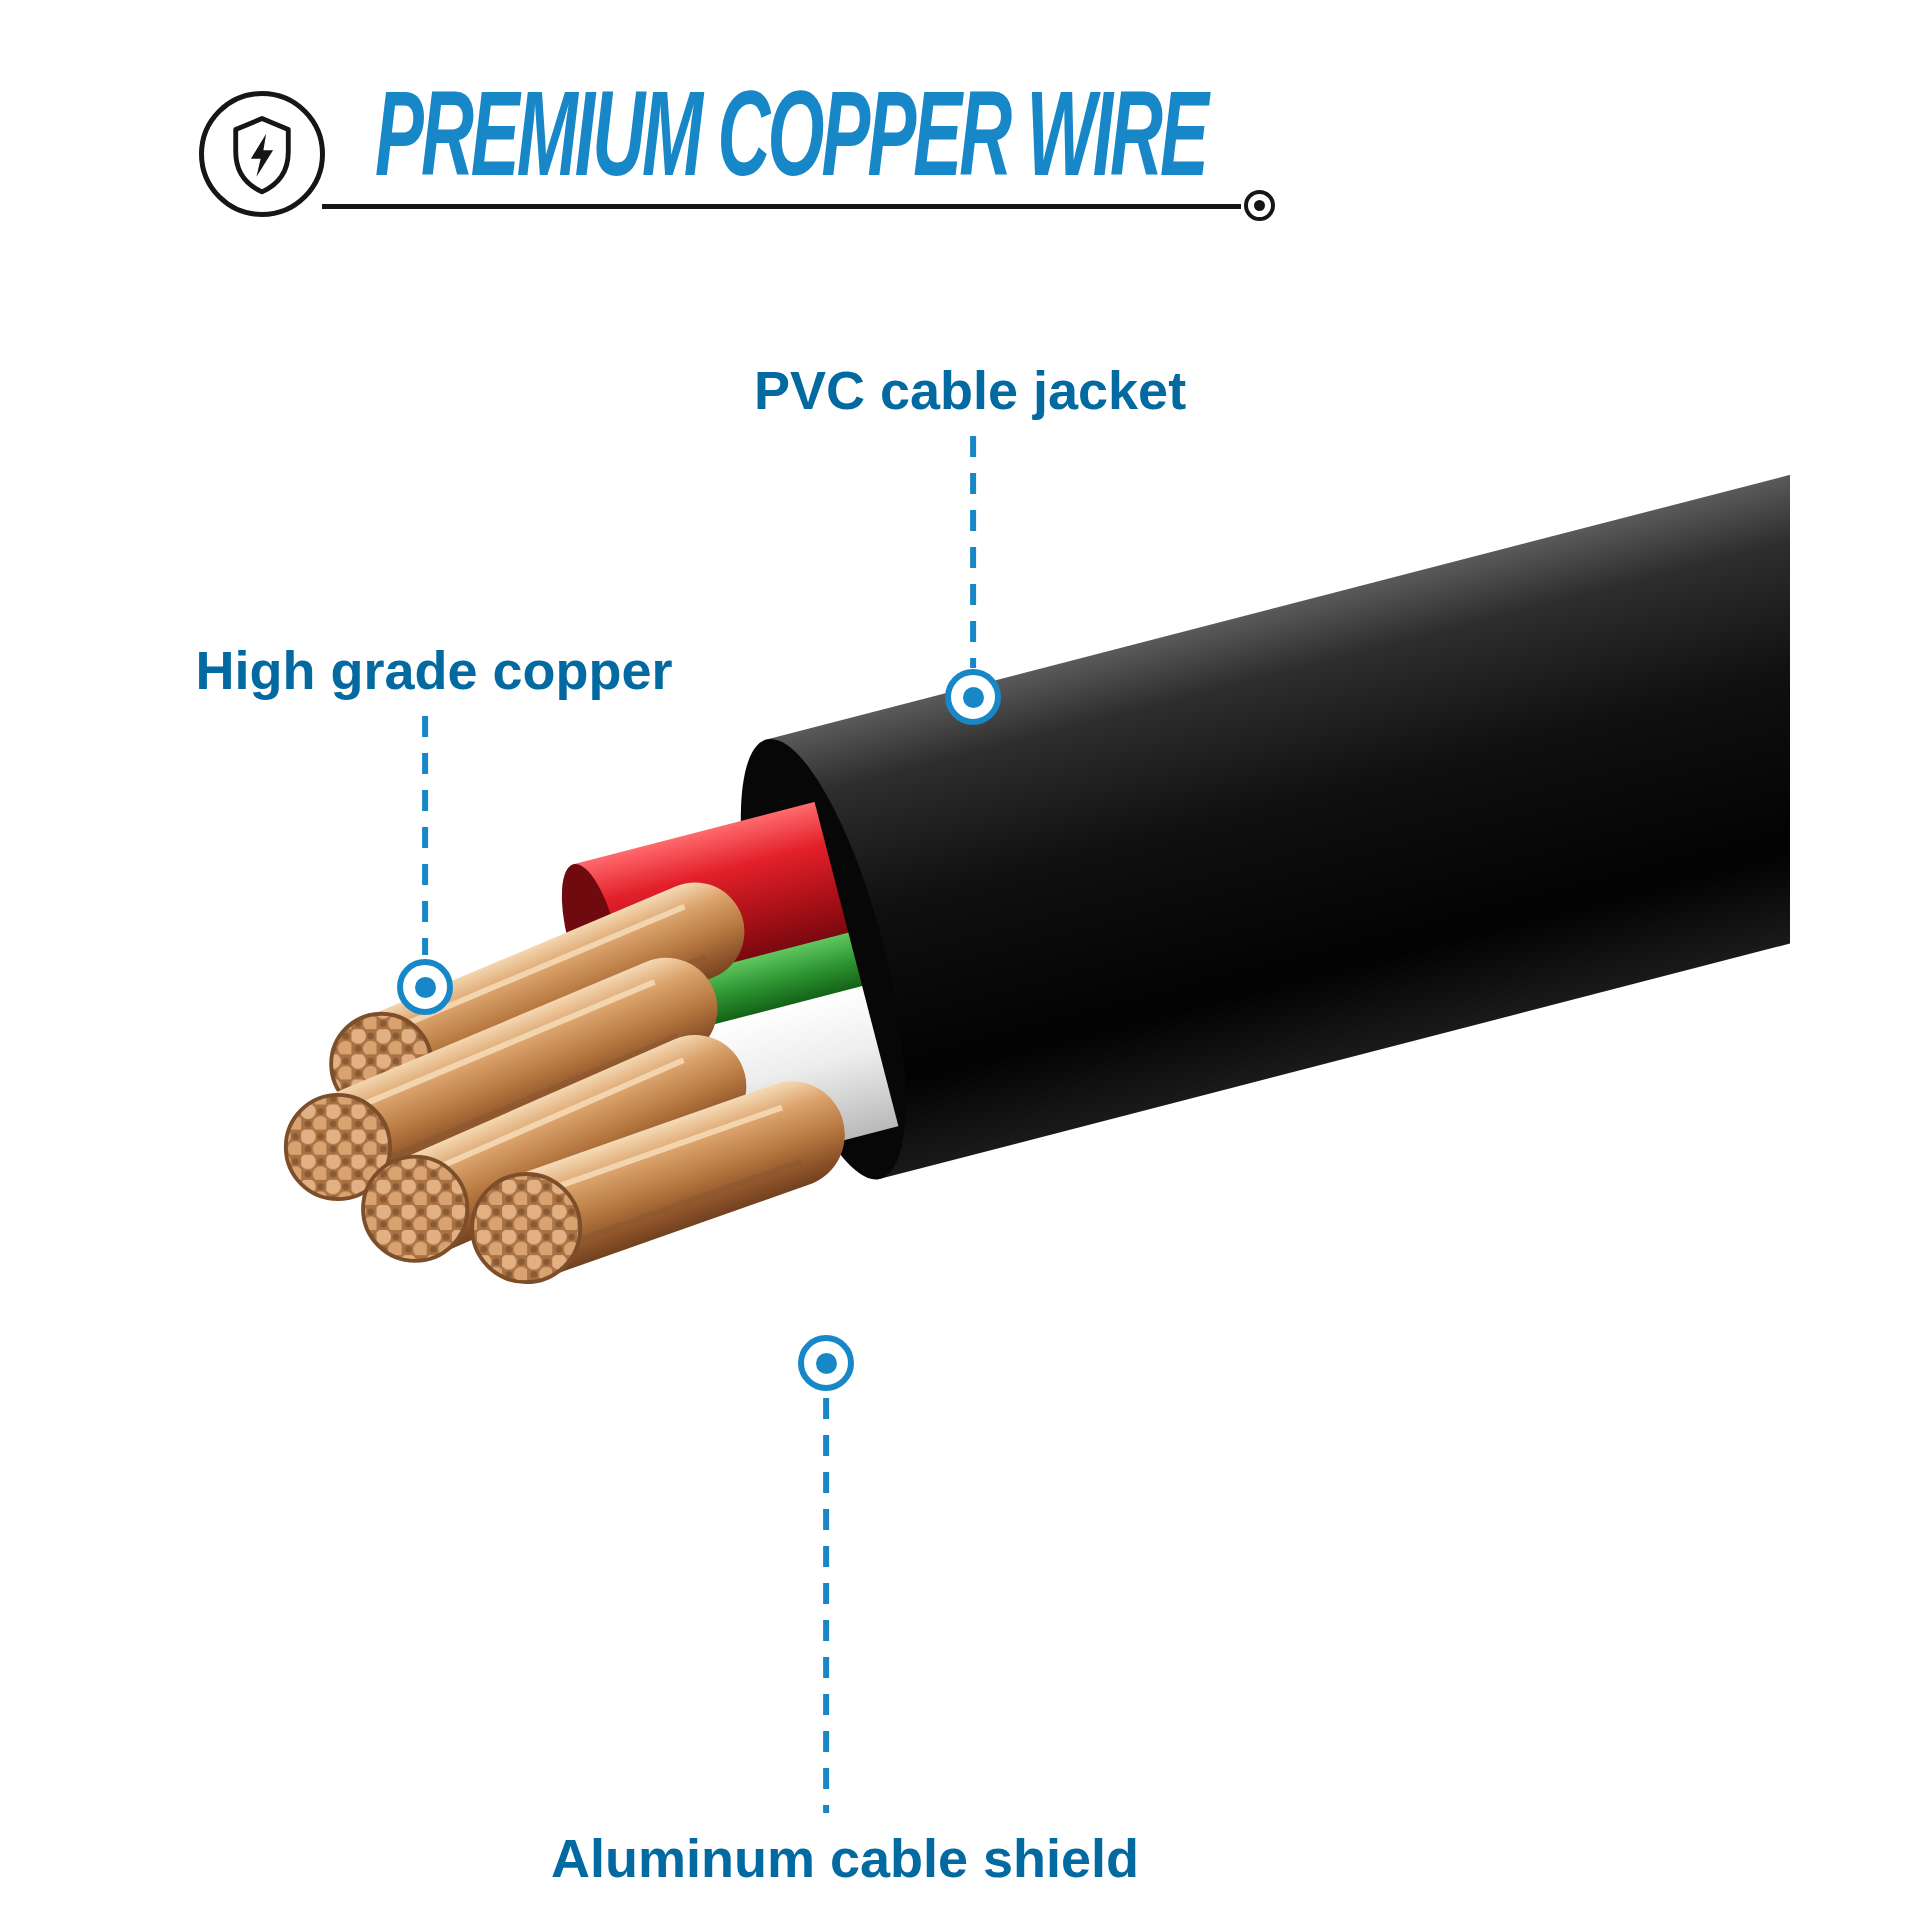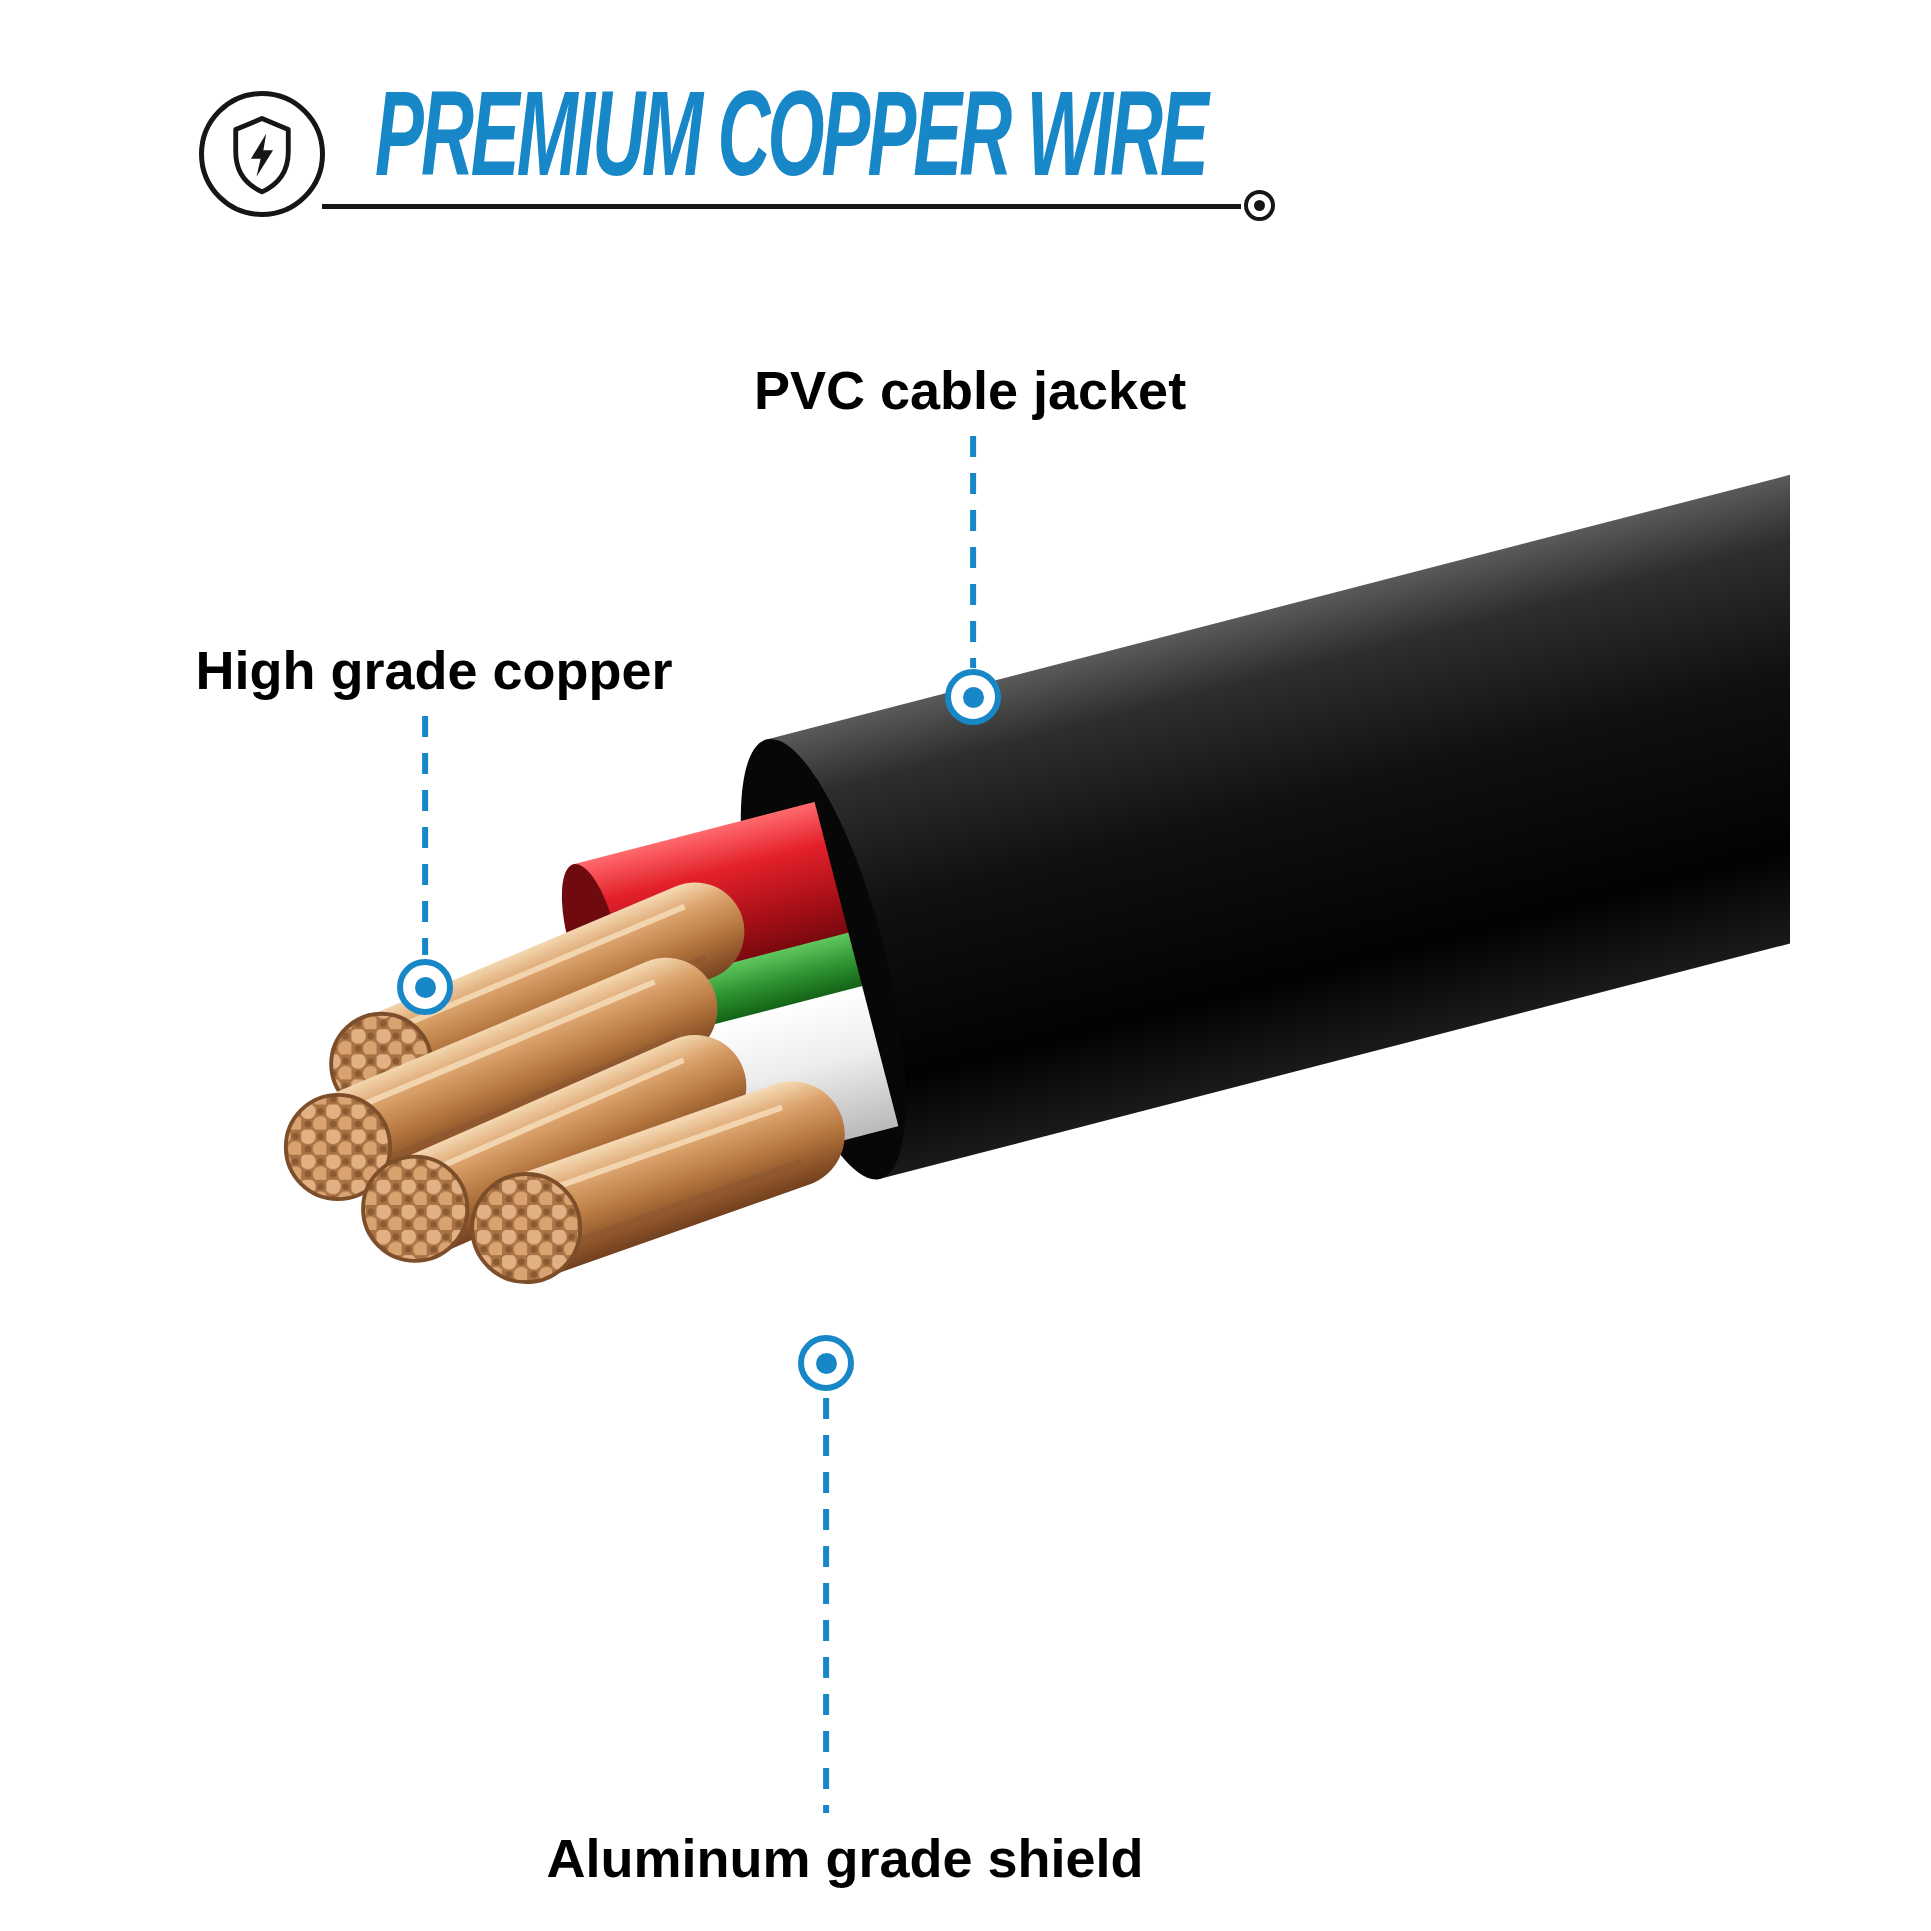--- a/index.html
+++ b/index.html
@@ -26,21 +26,21 @@
   .rule-end {
     position:absolute; left:1244px; top:190px; width:31px; height:31px;
     border:4.8px solid #161616; border-radius:50%; background:#fff;
     display:flex; align-items:center; justify-content:center;
   }
   .rule-end .dot { width:11.6px; height:11.6px; border-radius:50%; background:#161616; }
 
   
   .callout-label {
     position:absolute; transform:translateX(-50%);
-    font-size:54px; font-weight:bold; color:#000000; white-space:nowrap;
+    font-size:54px; font-weight:bold; color:#0369a1; white-space:nowrap;
   }
   .leader {
     position:absolute; width:5.8px; transform:translateX(-50%);
     background:repeating-linear-gradient(to bottom, #1787c8 0 21px, transparent 21px 37px);
   }
   .marker {
     position:absolute; width:56px; height:56px; transform:translate(-50%,-50%);
     border:6.8px solid #1787c8; border-radius:50%; background:#fff;
     display:flex; align-items:center; justify-content:center;
   }
@@ -174,16 +174,16 @@
   <div class="callout-label" style="left:434px; top:639px;">High grade copper</div>
   <div class="leader" style="left:425px; top:716px; height:239px;"></div>
   <div class="marker" style="left:425px; top:987px;">
     <span class="mdot"></span>
   </div>
 
   <div class="marker" style="left:826px; top:1363px;">
     <span class="mdot"></span>
   </div>
   <div class="leader" style="left:826px; top:1398px; height:415px;"></div>
-  <div class="callout-label" style="left:845px; top:1827px;">Aluminum grade shield</div>
+  <div class="callout-label" style="left:845px; top:1827px;">Aluminum cable shield</div>
 
 </div>
 
 
 </body></html>

